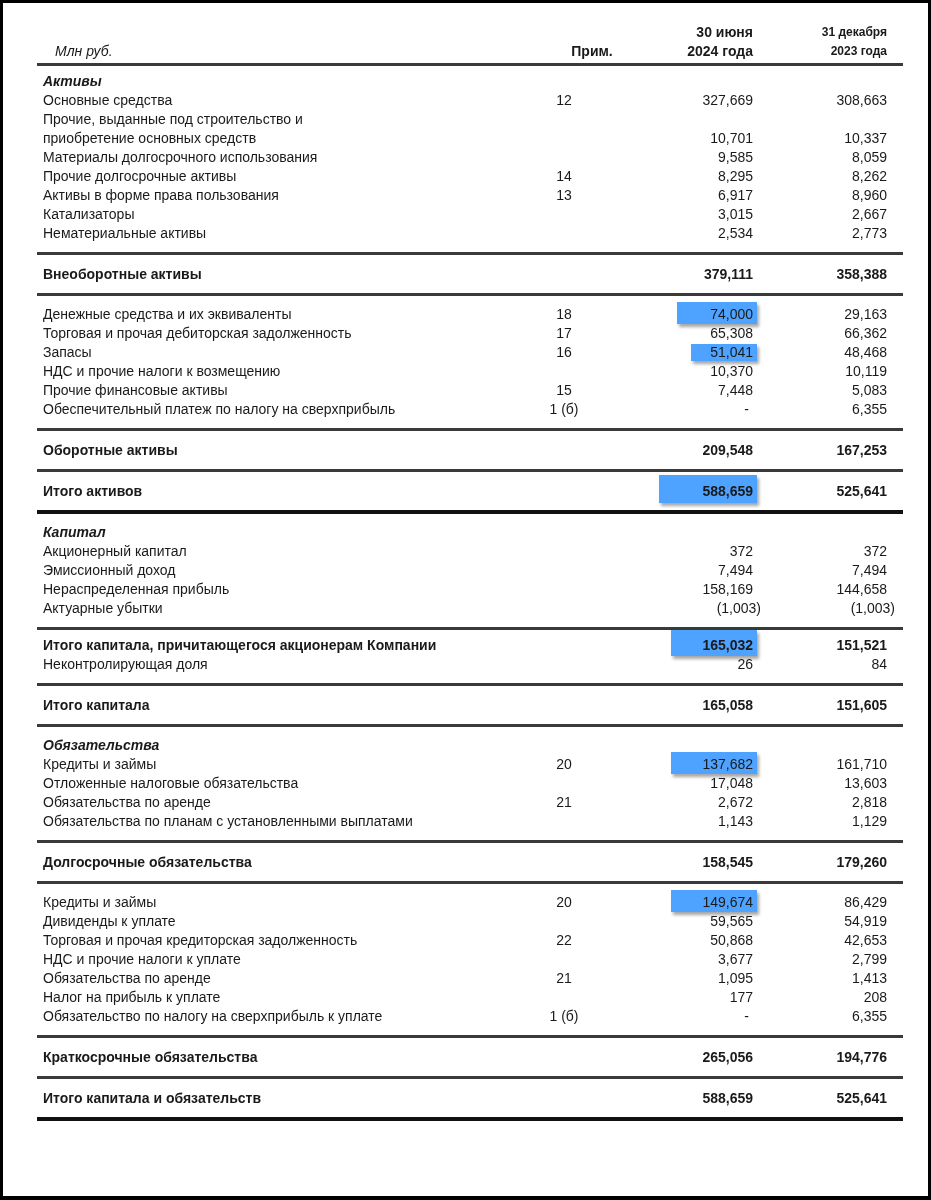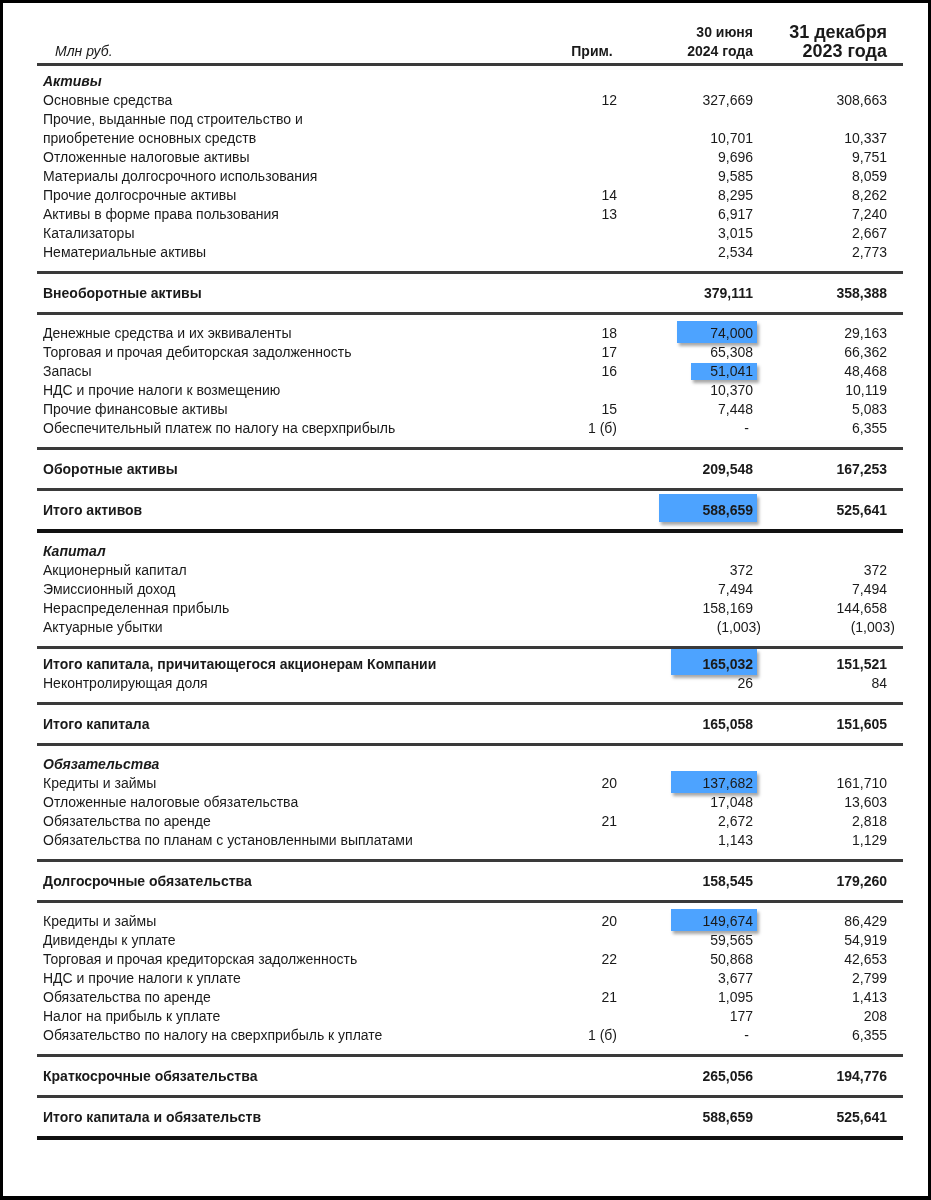--- a/index.html
+++ b/index.html
@@ -16,24 +16,24 @@
       position: absolute; left: 34px; top: 18px; width: 866px;
       font-size: 14px; line-height: 19px;
     }
     .hdr {
       position: relative; height: 40px; border-bottom: 3px solid #3a3a3a;
       padding-bottom: 2px;
     }
     .hdr .unit { position: absolute; left: 18px; bottom: 2px; font-style: italic; font-size: 14px; }
     .hdr .note { position: absolute; left: 530px; width: 50px; text-align: center; bottom: 2px; font-weight: bold; font-size: 14px; }
     .hdr .c1 { position: absolute; right: 150px; width: 110px; text-align: right; bottom: 2px; font-weight: bold; font-size: 14px; line-height: 19px; }
-    .hdr .c2 { position: absolute; right: 16px; width: 110px; text-align: right; bottom: 2px; font-weight: bold; font-size: 18px; line-height: 19px; }
+    .hdr .c2 { position: absolute; right: 16px; width: 110px; text-align: right; bottom: 2px; font-weight: bold; font-size: 12px; line-height: 19px; }
     .row { position: relative; height: 19px; }
     .row .label { position: absolute; left: 6px; white-space: nowrap; }
-    .row .n { position: absolute; left: 530px; width: 50px; text-align: right; }
+    .row .n { position: absolute; left: 502px; width: 50px; text-align: center; }
     .row .v1 { position: absolute; right: 150px; width: 120px; text-align: right; }
     .row .v2 { position: absolute; right: 16px; width: 120px; text-align: right; }
     .row .v2.paren { right: 8px; }
     .row .v1.paren { right: 142px; }
     .row .v1.dash, .row .v2.dash { padding-right: 4px; box-sizing: border-box; }
     .section-title { font-weight: bold; font-style: italic; }
     .total { height: 38px; }
     .total .label, .total .v1, .total .v2 { top: 10px; font-weight: bold; }
     .rule { border-top: 3px solid #3a3a3a; height: 0; }
     .rule.thick { border-top-width: 4px; border-top-color: #111; }
@@ -81,42 +81,36 @@
           <span class="v1"></span>
           <span class="v2"></span>
         </div>
         <div class="row">
           <span class="label">приобретение основных средств</span>
           <span class="n"></span>
           <span class="v1">10,701</span>
           <span class="v2">10,337</span>
         </div>
         <div class="row">
-          <span class="label">Отложенные налоговые активы</span>
-          <span class="n"></span>
-          <span class="v1">9,696</span>
-          <span class="v2">9,751</span>
-        </div>
-        <div class="row">
           <span class="label">Материалы долгосрочного использования</span>
           <span class="n"></span>
           <span class="v1">9,585</span>
           <span class="v2">8,059</span>
         </div>
         <div class="row">
           <span class="label">Прочие долгосрочные активы</span>
           <span class="n">14</span>
           <span class="v1">8,295</span>
           <span class="v2">8,262</span>
         </div>
         <div class="row">
           <span class="label">Активы в форме права пользования</span>
           <span class="n">13</span>
           <span class="v1">6,917</span>
-          <span class="v2">7,240</span>
+          <span class="v2">8,960</span>
         </div>
         <div class="row">
           <span class="label">Катализаторы</span>
           <span class="n"></span>
           <span class="v1">3,015</span>
           <span class="v2">2,667</span>
         </div>
         <div class="row">
           <span class="label">Нематериальные активы</span>
           <span class="n"></span>

